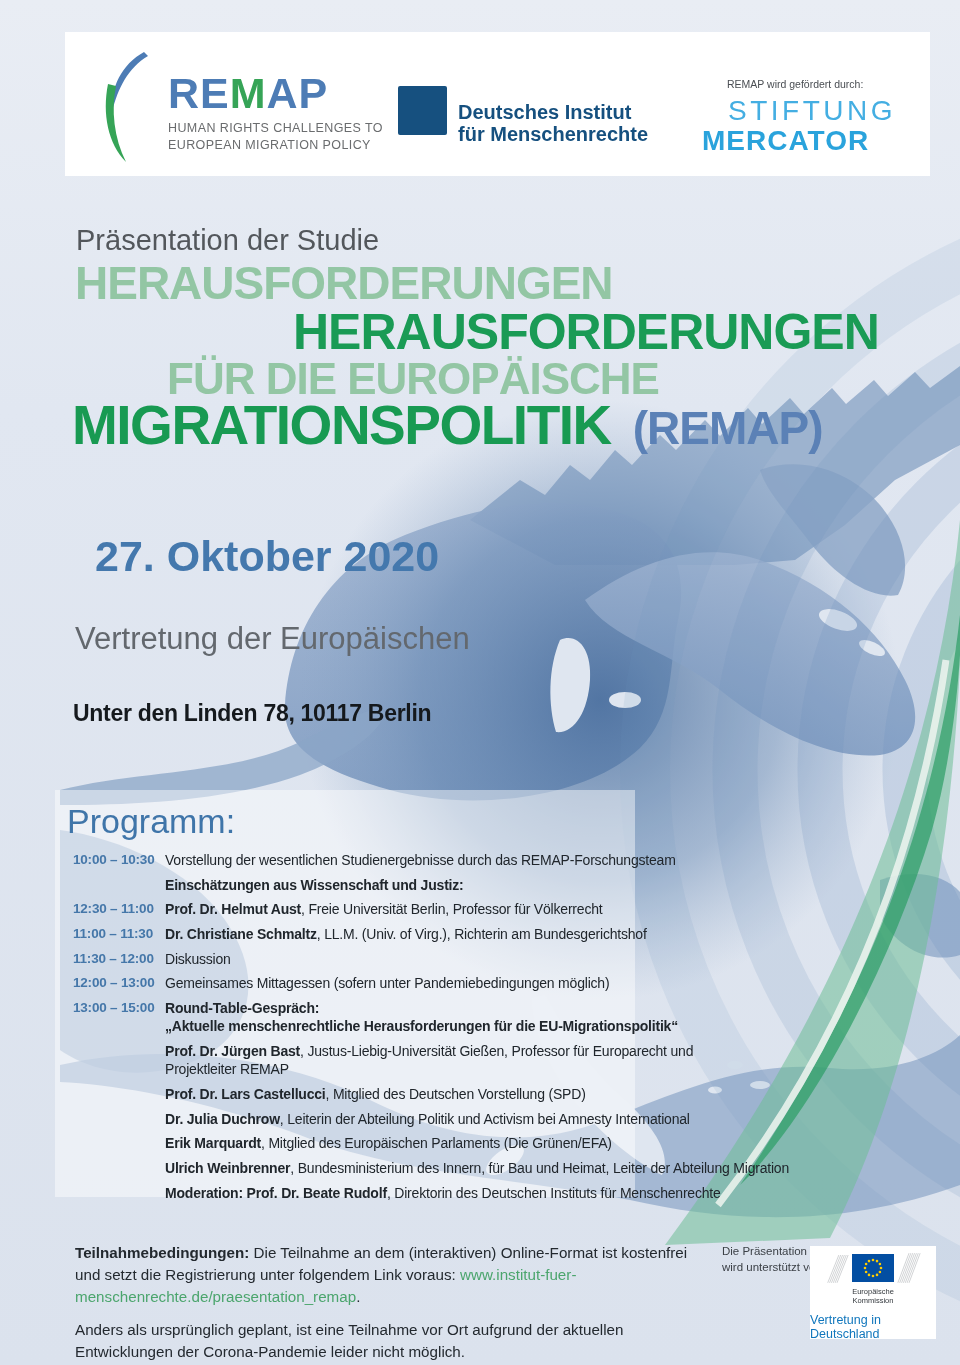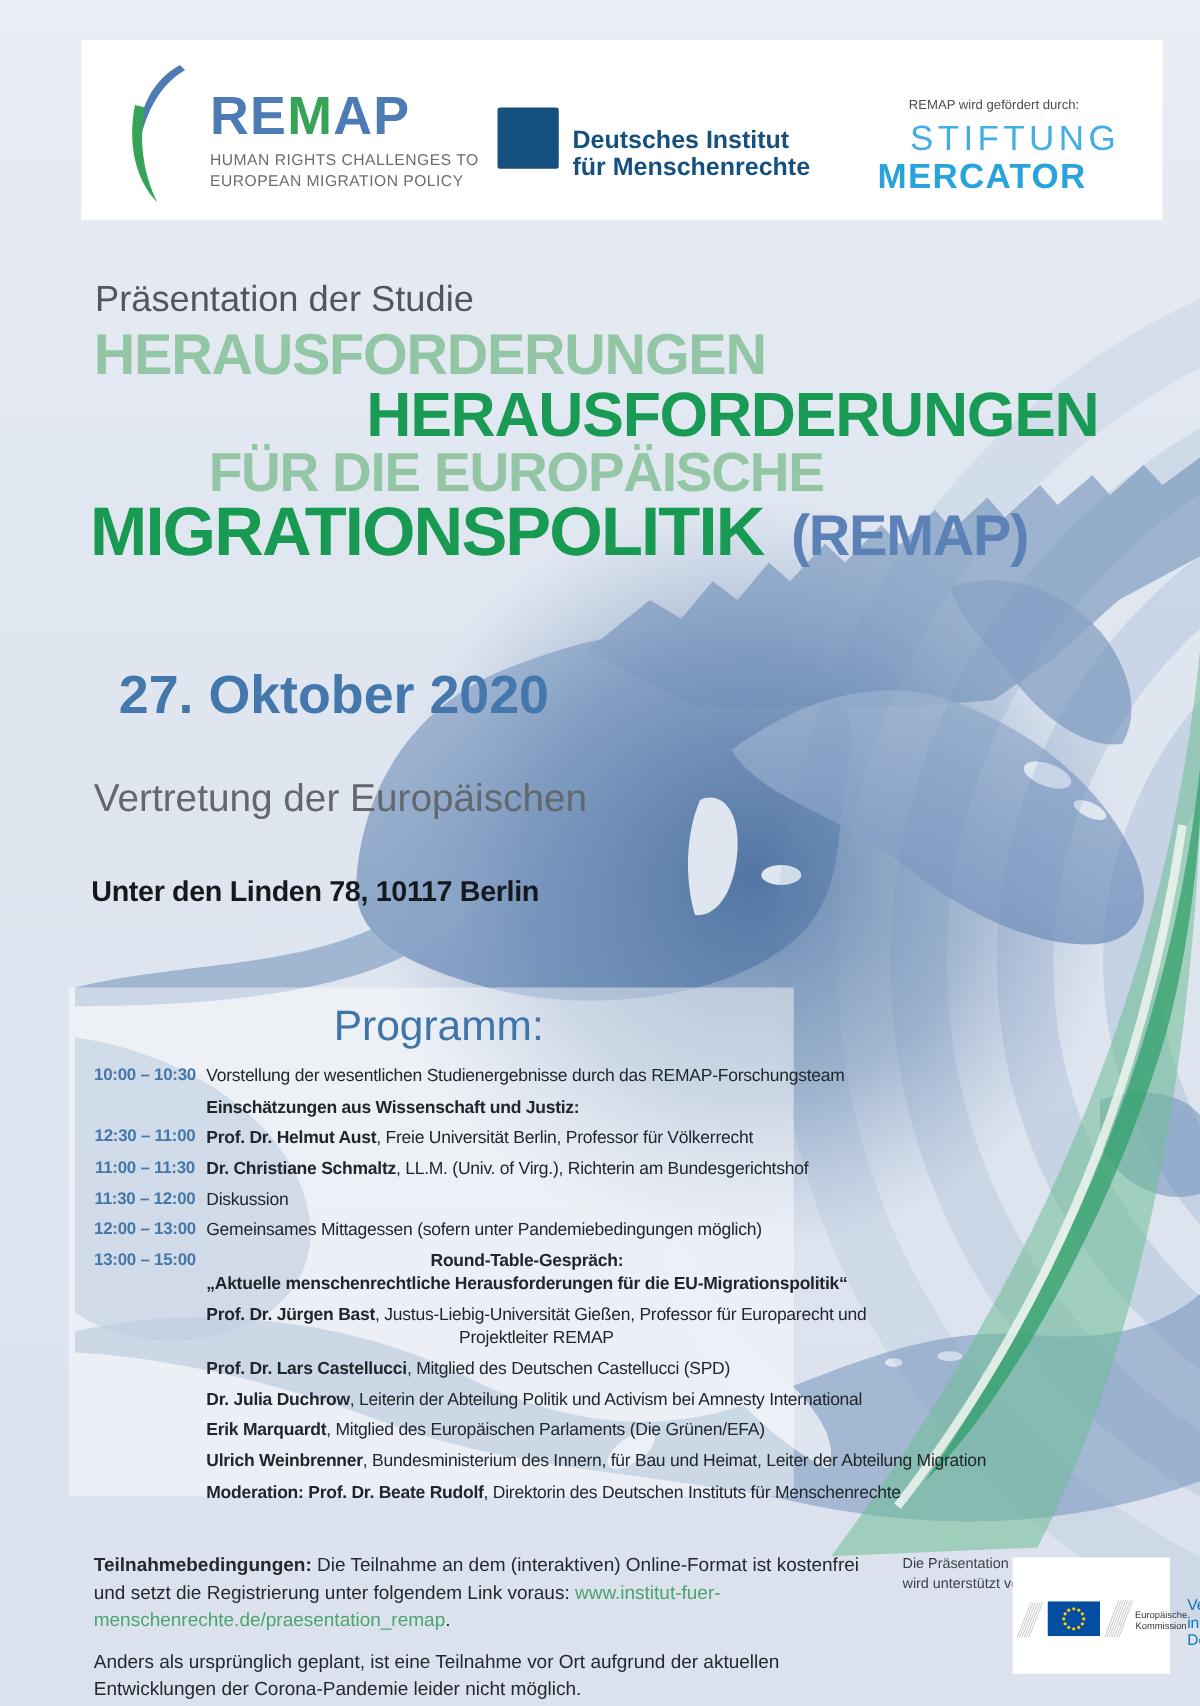--- a/index.html
+++ b/index.html
@@ -33,36 +33,36 @@
   .t3{left:167px;top:357px;font-size:44px;letter-spacing:-1px;color:#93c6a4;}
   .t4{left:72px;top:398px;font-size:55px;letter-spacing:-1.5px;color:#189a52;}
   .t4s{font-size:46px;letter-spacing:-1px;color:#5b81b6;margin-left:22px;}
 
   
   .date{position:absolute;left:72px;top:532px;font-size:43px;font-weight:700;color:#4478ad;margin-left:23px;}
   .venue{position:absolute;left:75px;top:620px;font-size:31px;line-height:1.24;color:#63686e;}
   .address{position:absolute;left:73px;top:700px;font-size:23px;font-weight:700;color:#15191d;letter-spacing:-.3px;}
 
   
-  .panel{position:absolute;left:55px;top:790px;width:580px;height:407px;background:rgba(255,255,255,.45);text-align:center;}
+  .panel{position:absolute;left:55px;top:790px;width:580px;height:407px;background:rgba(255,255,255,.45);}
   .prog-head{margin:12px 0 10px 12px;font-size:34px;color:#3f75a9;}
   .prog-list{display:flex;flex-direction:column;gap:6.5px;padding:0 16px 0 18px;}
   .prog-row{display:flex;align-items:flex-start;}
   .prog-time{width:86px;flex:none;font-size:13.5px;font-weight:700;color:#4577a9;letter-spacing:-.2px;line-height:1.3;}
   .prog-text{margin-left:6px;font-size:14px;line-height:1.3;letter-spacing:-.2px;color:#20262c;white-space:nowrap;}
   .prog-text .b{font-weight:700;}
 
   
   .terms{position:absolute;left:75px;top:1242px;width:618px;font-size:15.2px;line-height:1.45;color:#23292f;}
   .terms b{font-weight:700;}
   .terms .note{margin-top:11px;}
   .link{color:#4ba56d;text-decoration:none;}
   .supported{position:absolute;left:722px;top:1243px;font-size:11.5px;line-height:1.4;color:#3c4147;}
   .ec-box{position:absolute;left:810px;top:1246px;width:126px;height:93px;background:#fff;
-          display:flex;flex-direction:row;align-items:center;justify-content:flex-start;padding-top:5px;box-sizing:border-box;}
+          display:flex;flex-direction:column;align-items:center;justify-content:flex-start;padding-top:5px;box-sizing:border-box;}
   .ec-flagrow{display:flex;align-items:center;gap:2px;}
   .ec-text{margin-top:2px;font-size:7.5px;line-height:1.2;text-align:center;color:#33383d;}
   .ec-bar{width:66px;height:3.5px;background:#0b4ea2;margin-top:3px;}
   .ec-sub{margin-top:5px;font-size:12.5px;color:#1076bc;}
 </style>
 </head>
 <body>
 
 <div class="poster">
 
@@ -191,21 +191,21 @@
         <div class="prog-row">
           <div class="prog-time">13:00 – 15:00</div>
           <div class="prog-text"><span class="b">Round-Table-Gespräch:</span><br><span class="b">„Aktuelle menschenrechtliche Herausforderungen für die EU-Migrationspolitik“</span></div>
         </div>
         <div class="prog-row">
           <div class="prog-time"></div>
           <div class="prog-text"><span class="b">Prof. Dr. Jürgen Bast</span><span>, Justus-Liebig-Universität Gießen, Professor für Europarecht und</span><br><span>Projektleiter REMAP</span></div>
         </div>
         <div class="prog-row">
           <div class="prog-time"></div>
-          <div class="prog-text"><span class="b">Prof. Dr. Lars Castellucci</span><span>, Mitglied des Deutschen Castellucci (SPD)</span></div>
+          <div class="prog-text"><span class="b">Prof. Dr. Lars Castellucci</span><span>, Mitglied des Deutschen Vorstellung (SPD)</span></div>
         </div>
         <div class="prog-row">
           <div class="prog-time"></div>
           <div class="prog-text"><span class="b">Dr. Julia Duchrow</span><span>, Leiterin der Abteilung Politik und Activism bei Amnesty International</span></div>
         </div>
         <div class="prog-row">
           <div class="prog-time"></div>
           <div class="prog-text"><span class="b">Erik Marquardt</span><span>, Mitglied des Europäischen Parlaments (Die Grünen/EFA)</span></div>
         </div>
         <div class="prog-row">

